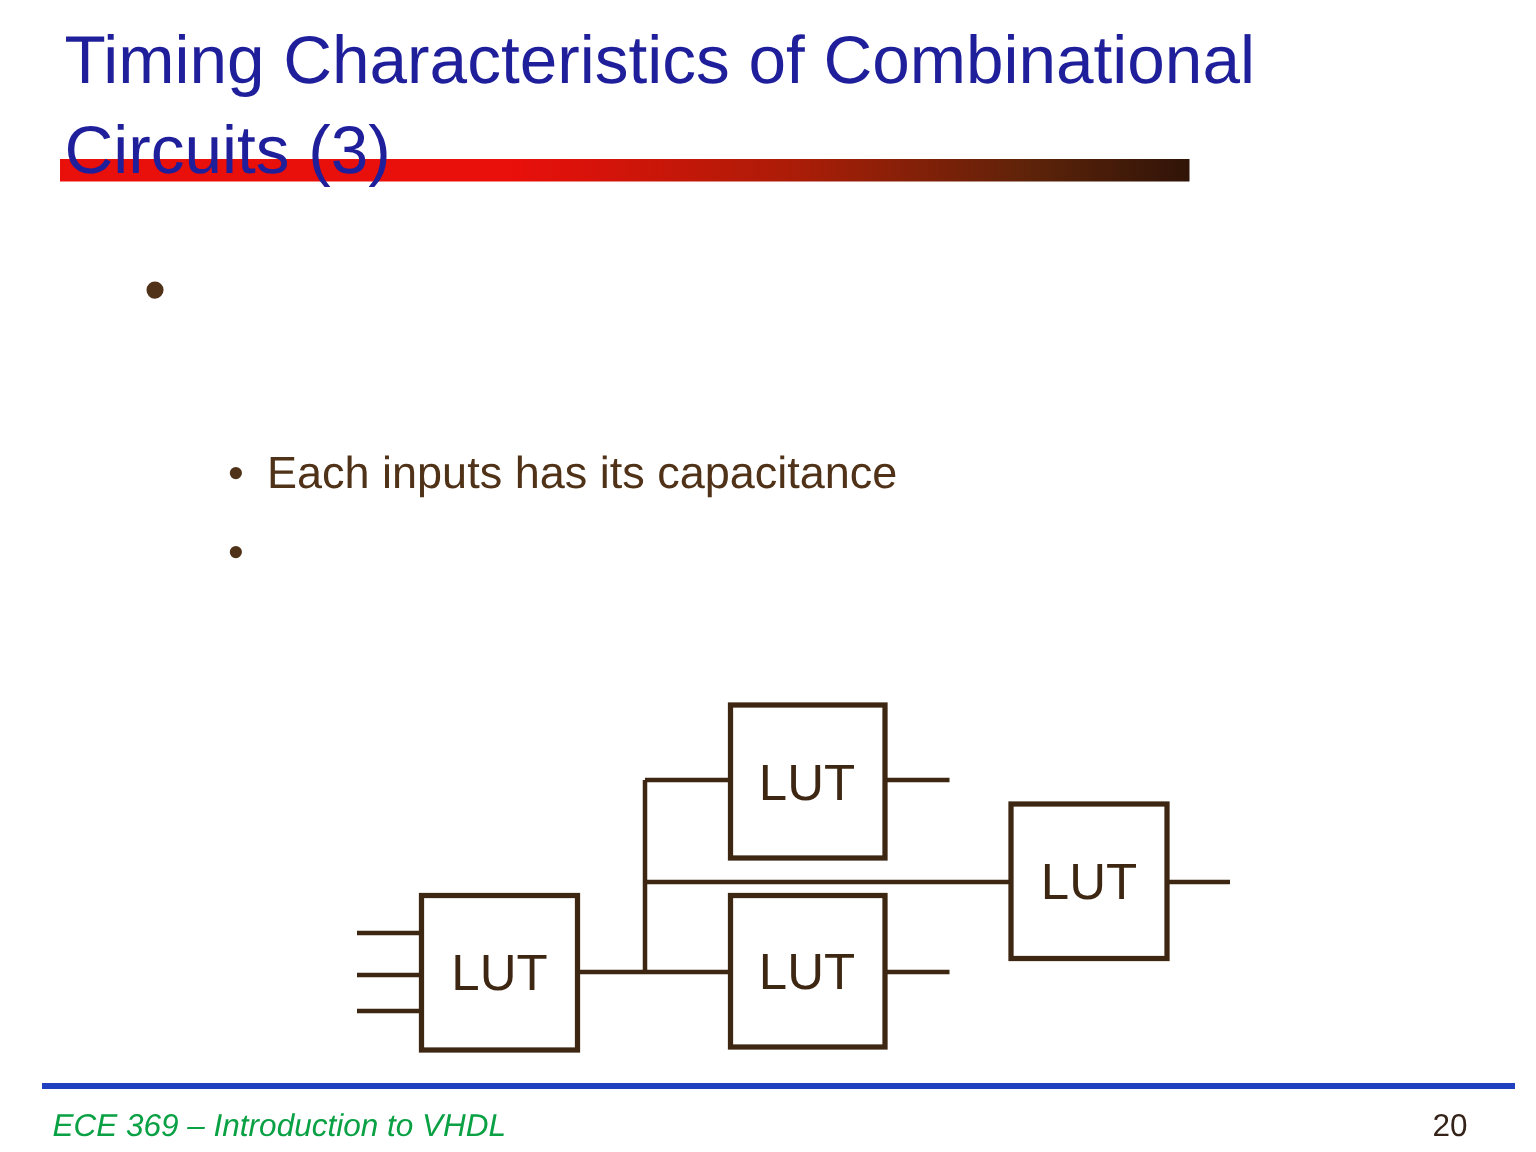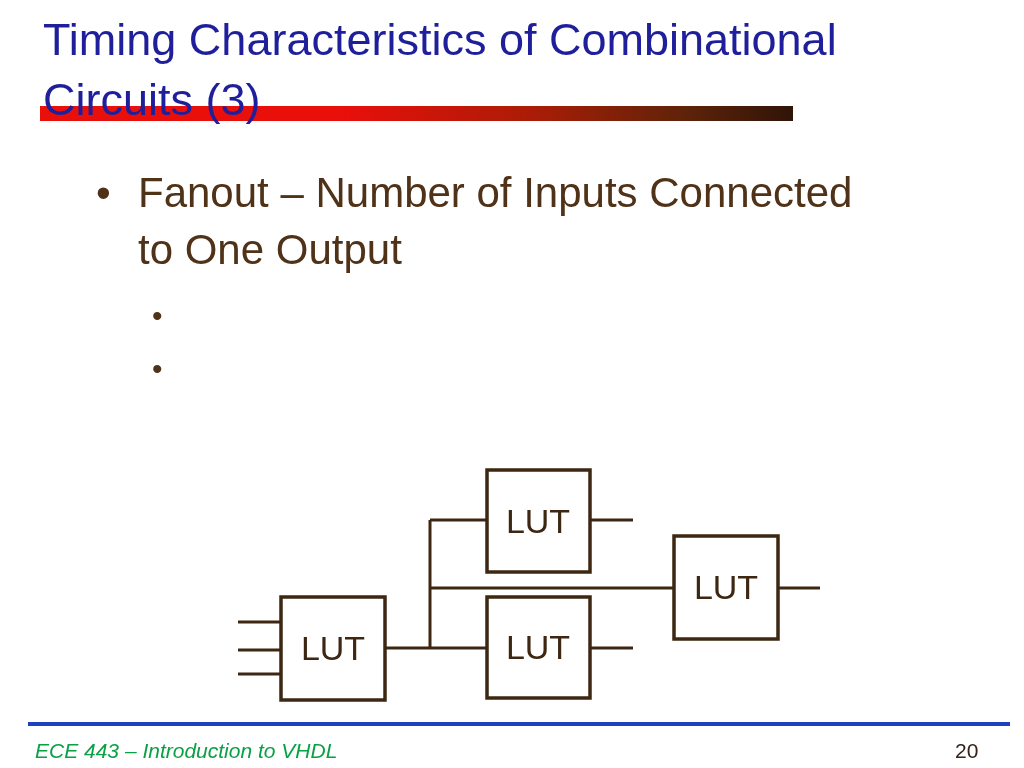--- a/index.html
+++ b/index.html
@@ -36,26 +36,25 @@
 <body>
 
 <div class="slide">
 
   <div class="title-rule"></div>
   <h1 class="title">Timing Characteristics of Combinational
 Circuits (3)</h1>
 
   <div class="bullet l1">
     <span class="marker">•</span>
-    <span class="btext">Fanout – Number of Inputs Connected
-to One Output</span>
   </div>
 
   <div class="bullet l2" id="sub1">
     <span class="marker">•</span>
+    <span class="btext">Each inputs has its capacitance</span>
   </div>
 
   <div class="bullet l2" id="sub2">
     <span class="marker">•</span>
   </div>
 
   <svg class="diagram" width="1024" height="768" viewBox="0 0 1024 768">
     <g stroke="#3D2712" fill="none">
 
       <line x1="238" y1="622" x2="281" y2="622" stroke-width="3"></line>
@@ -81,16 +80,16 @@
     </g>
     <g fill="#3D2712" font-family="Liberation Sans, sans-serif" font-size="34" text-anchor="middle">
       <text x="333" y="660">LUT</text>
       <text x="538" y="533">LUT</text>
       <text x="538" y="659">LUT</text>
       <text x="726" y="599">LUT</text>
     </g>
   </svg>
 
   <div class="footer-line"></div>
-  <div class="footer-text">ECE 443 – Introduction to VHDL</div>
+  <div class="footer-text">ECE 369 – Introduction to VHDL</div>
   <div class="page-number">20</div>
 
 </div>
 
 </body></html>

